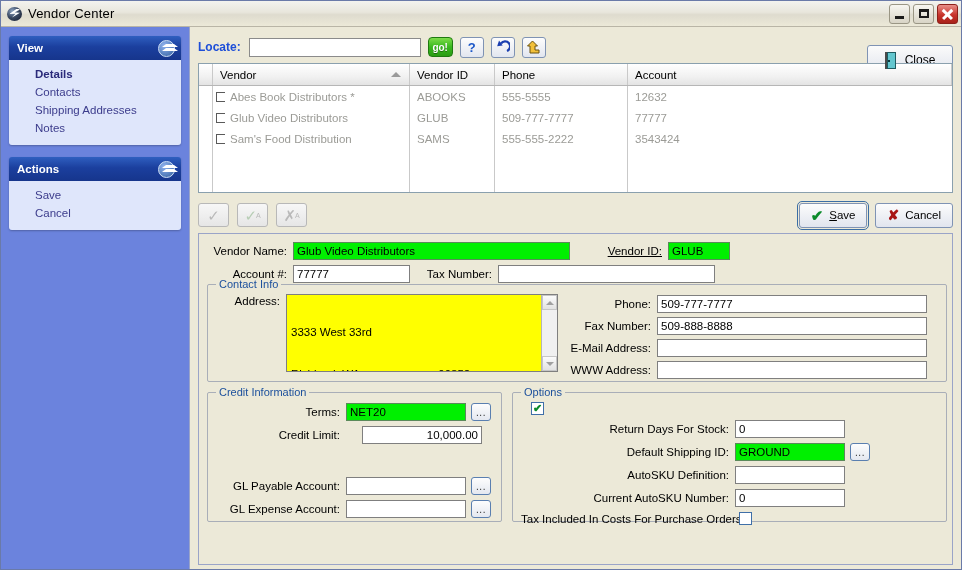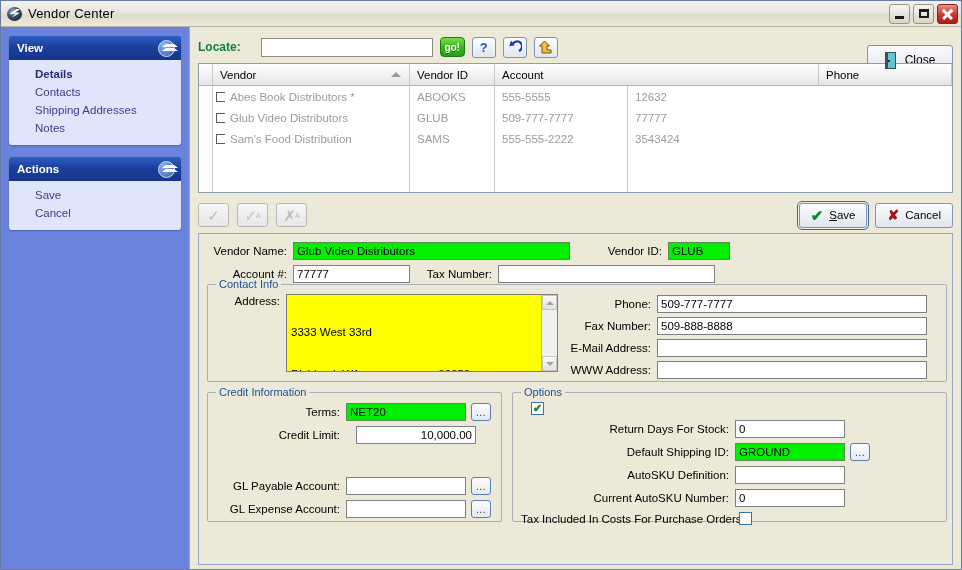--- a/index.html
+++ b/index.html
@@ -89,21 +89,21 @@
   .panel-bd .item.sel{font-weight:bold;color:#2a2a7a;}
   
   .main{
     flex:1;min-width:0;background:#ece9d8;
     border-left:1px solid #9aa4c8;
     display:flex;flex-direction:column;
     padding:6px 8px 4px 8px;box-sizing:border-box;
   }
   
   .locatebar{display:flex;align-items:center;height:28px;flex:0 0 28px;}
-  .locate-lbl{font-weight:bold;font-size:12px;color:#15803d;margin-right:20px;}
+  .locate-lbl{font-weight:bold;font-size:12px;color:#1d4ed8;margin-right:8px;}
   .locate-input{
     width:172px;height:19px;border:1px solid #8b8b8b;background:#fff;
     box-sizing:border-box;font-size:11px;padding:1px 3px;outline:none;
     font-family:"Liberation Sans",sans-serif;
   }
   .gobtn{
     margin-left:7px;width:25px;height:20px;border-radius:4px;
     background:linear-gradient(to bottom,#7ddc4a 0%,#39b81d 50%,#2a9c14 100%);
     border:1px solid #1f7a10;color:#fff;font-weight:bold;font-size:10px;
     display:flex;align-items:center;justify-content:center;
@@ -335,22 +335,22 @@
       </div>
 
       <div class="tablewrap">
         <div class="thead">
           <div class="th c0"></div>
           <div class="th c1">
             <span>Vendor</span>
             <span class="sortarrow"></span>
           </div>
           <div class="th c2">Vendor ID</div>
+          <div class="th c3">Phone</div>
           <div class="th c4">Account</div>
-          <div class="th c3">Phone</div>
         </div>
         <div class="tbody">
           <div class="colline" style="left:13px;"></div>
           <div class="colline" style="left:210px;"></div>
           <div class="colline" style="left:295px;"></div>
           <div class="colline" style="left:428px;"></div>
 
           <div class="trow">
             <div class="cell c0"></div>
             <div class="cell c1">
@@ -407,21 +407,21 @@
           <span class="xx">✘</span>
           <span>Cancel</span>
         </div>
       </div>
 
       <div class="detail">
 
         <div class="row">
           <span class="lab" style="width:78px;">Vendor Name:</span>
           <input class="inp green" style="width: 277px; margin-left: 6px;" value="Glub Video Distributors">
-          <span class="lab" style="width:72px;margin-left:20px;">Vendor ID:</span>
+          <span class="lab" style="width:72px;margin-left:20px;text-decoration:underline;">Vendor ID:</span>
           <input class="inp green" style="width: 62px; margin-left: 6px;" value="GLUB">
         </div>
 
         <div class="row">
           <span class="lab" style="width:78px;">Account #:</span>
           <input class="inp" style="width: 117px; margin-left: 6px;" value="77777">
           <span class="lab" style="width:72px;margin-left:10px;">Tax Number:</span>
           <input class="inp" style="width: 217px; margin-left: 6px;" value="">
         </div>
 
@@ -473,21 +473,21 @@
           <span class="fs-legend">Credit Information</span>
 
           <div style="position:absolute;left:6px;top:10px;">
             <div class="row" style="margin-bottom:5px;">
               <span class="lab" style="width:126px;">Terms:</span>
               <input class="inp green" style="width: 120px; margin-left: 6px;" value="NET20">
               <span class="ellip">...</span>
             </div>
             <div class="row" style="margin-bottom:5px;">
               <span class="lab" style="width:126px;">Credit Limit:</span>
-              <input class="inp ra" style="width: 120px; margin-left: 16px;" value="10,000.00">
+              <input class="inp ra" style="width: 120px; margin-left: 22px;" value="10,000.00">
             </div>
             <div class="row" style="margin-bottom:5px;margin-top:33px;">
               <span class="lab" style="width:126px;">GL Payable Account:</span>
               <input class="inp" style="width: 120px; margin-left: 6px;" value="">
               <span class="ellip">...</span>
             </div>
             <div class="row" style="margin-bottom:0;">
               <span class="lab" style="width:126px;">GL Expense Account:</span>
               <input class="inp" style="width: 120px; margin-left: 6px;" value="">
               <span class="ellip">...</span>

